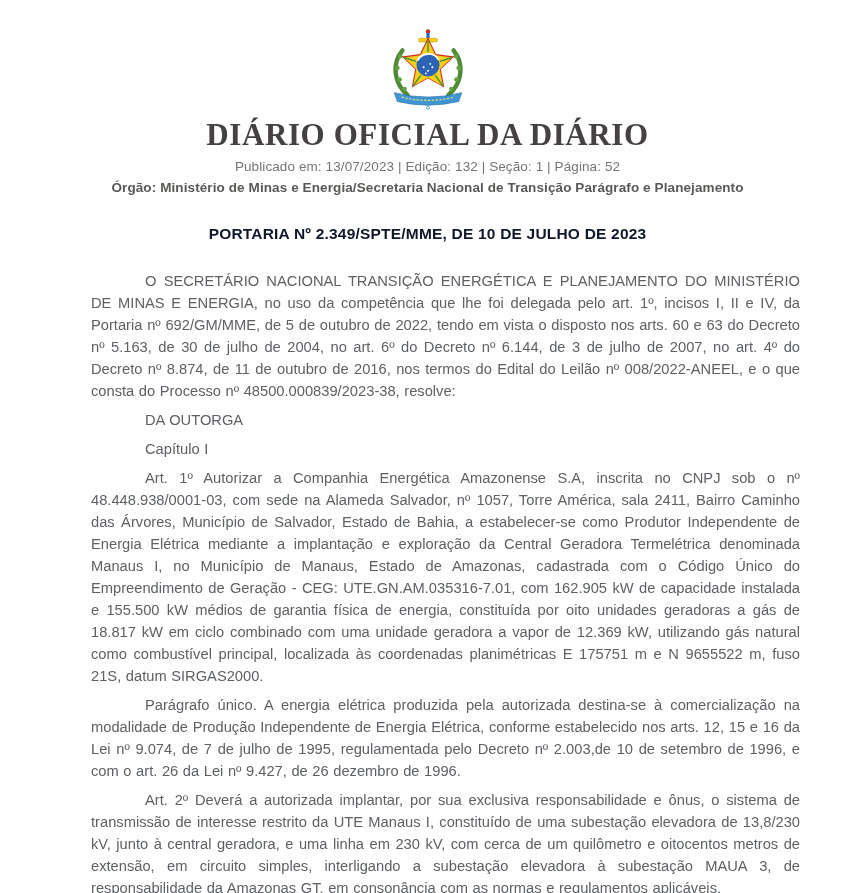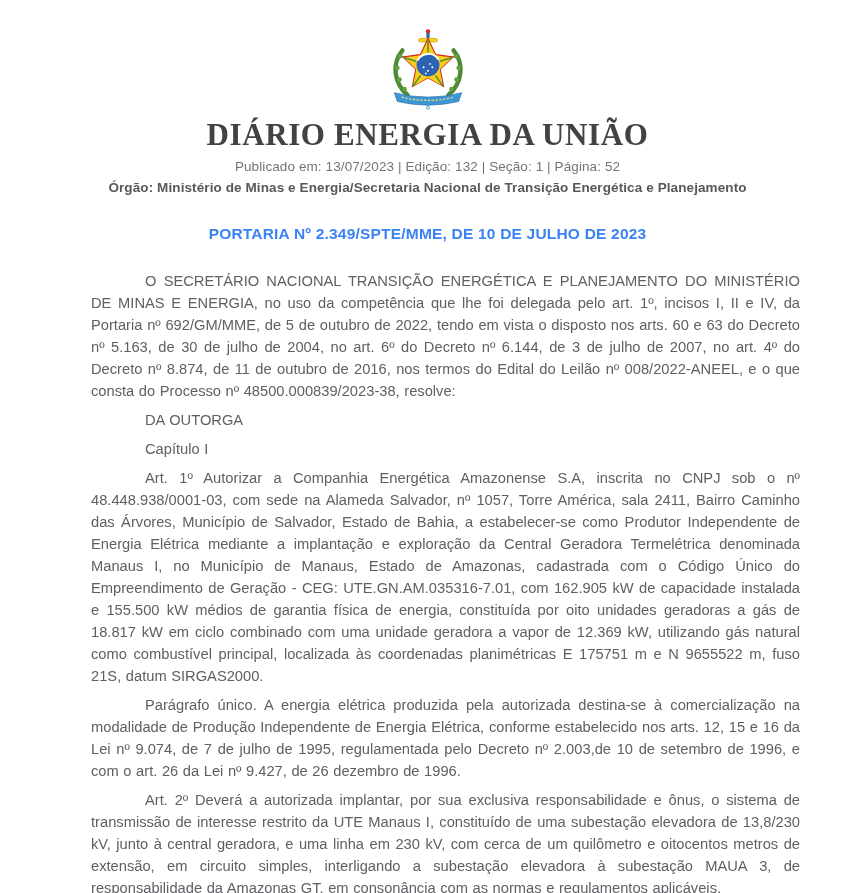--- a/index.html
+++ b/index.html
@@ -47,21 +47,21 @@
     font-size: 13.5px;
     font-weight: 700;
     color: #585856;
     margin-top: 6px;
     letter-spacing: 0.1px;
   }
   .act-heading {
     text-align: center;
     font-size: 15.5px;
     font-weight: 700;
-    color: #3b82f6;
+    color: #0f172a;
     margin: 30px 0 6px 0;
     letter-spacing: 0.2px;
   }
   .act-body {
     margin: 27px 55px 0 79px;
   }
   .para {
     font-size: 14.7px;
     line-height: 22px;
     color: #5d6064;
@@ -110,25 +110,25 @@
         <circle cx="66" cy="55" r="1.4" fill="#ffffff"></circle>
         <circle cx="57" cy="63.5" r="1.2" fill="#ffffff"></circle>
         <circle cx="63" cy="50.5" r="1.2" fill="#ffffff"></circle>
 
         <path d="M14,90 Q60,102 106,90 L102,102 Q60,112 18,102 Z" fill="#3e97d4" stroke="#2b6fa8" stroke-width="1"></path>
         <path d="M24,96 Q60,105 96,96" fill="none" stroke="#ffe06a" stroke-width="1.6" stroke-dasharray="3,2.2"></path>
         <circle cx="60" cy="110.5" r="2" fill="none" stroke="#3e97d4" stroke-width="1.2"></circle>
       </svg>
     </div>
 
-    <h1 class="gazette-title">DIÁRIO ENERGIA DA UNIÃO</h1>
+    <h1 class="gazette-title">DIÁRIO OFICIAL DA DIÁRIO</h1>
 
     <div class="publine">Publicado em: 13/07/2023 | Edição: 132 | Seção: 1 | Página: 52</div>
 
-    <div class="organline">Órgão: Ministério de Minas e Energia/Secretaria Nacional de Transição Energética e Planejamento</div>
+    <div class="organline">Órgão: Ministério de Minas e Energia/Secretaria Nacional de Transição Parágrafo e Planejamento</div>
 
   </header>
 
   <h2 class="act-heading">PORTARIA Nº 2.349/SPTE/MME, DE 10 DE JULHO DE 2023</h2>
 
   <main class="act-body">
     <p class="para">O SECRETÁRIO NACIONAL TRANSIÇÃO ENERGÉTICA E PLANEJAMENTO DO MINISTÉRIO DE MINAS E ENERGIA, no uso da competência que lhe foi delegada pelo art. 1º, incisos I, II e IV, da Portaria nº 692/GM/MME, de 5 de outubro de 2022, tendo em vista o disposto nos arts. 60 e 63 do Decreto nº 5.163, de 30 de julho de 2004, no art. 6º do Decreto nº 6.144, de 3 de julho de 2007, no art. 4º do Decreto nº 8.874, de 11 de outubro de 2016, nos termos do Edital do Leilão nº 008/2022-ANEEL, e o que consta do Processo nº 48500.000839/2023-38, resolve:</p>
     <p class="para label">DA OUTORGA</p>
     <p class="para label">Capítulo I</p>
     <p class="para">Art. 1º Autorizar a Companhia Energética Amazonense S.A, inscrita no CNPJ sob o nº 48.448.938/0001-03, com sede na Alameda Salvador, nº 1057, Torre América, sala 2411, Bairro Caminho das Árvores, Município de Salvador, Estado de Bahia, a estabelecer-se como Produtor Independente de Energia Elétrica mediante a implantação e exploração da Central Geradora Termelétrica denominada Manaus I, no Município de Manaus, Estado de Amazonas, cadastrada com o Código Único do Empreendimento de Geração - CEG: UTE.GN.AM.035316-7.01, com 162.905 kW de capacidade instalada e 155.500 kW médios de garantia física de energia, constituída por oito unidades geradoras a gás de 18.817 kW em ciclo combinado com uma unidade geradora a vapor de 12.369 kW, utilizando gás natural como combustível principal, localizada às coordenadas planimétricas E 175751 m e N 9655522 m, fuso 21S, datum SIRGAS2000.</p>

